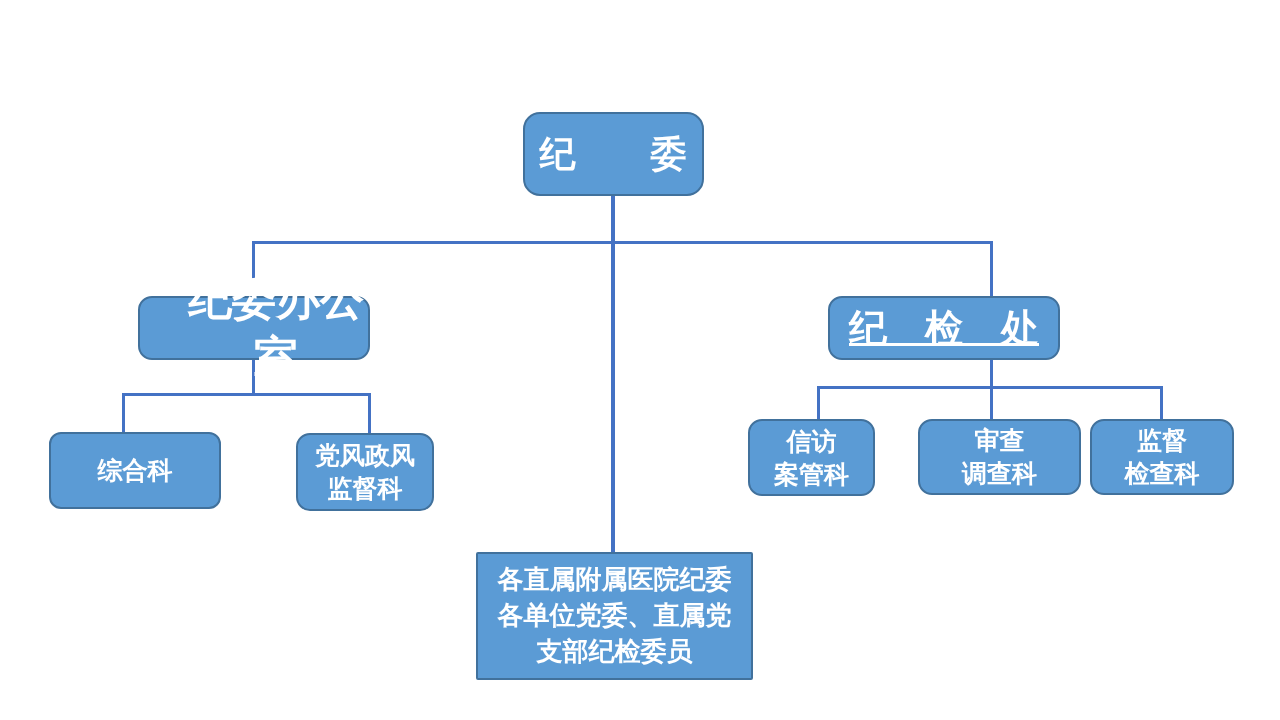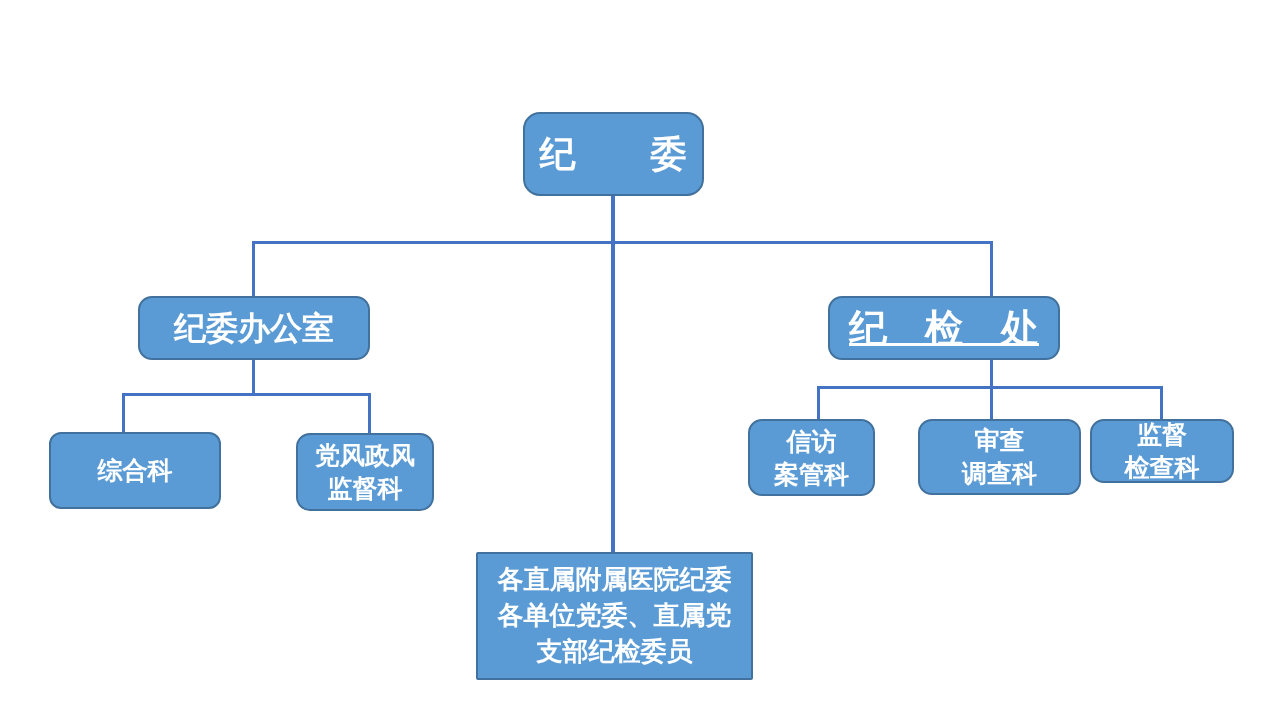--- a/index.html
+++ b/index.html
@@ -30,27 +30,27 @@
     white-space: pre-line;
     line-height: 1.32;
   }
   .conn {
     position: absolute;
     background: #4472c4;
   }
 
   
   .n-root       { left: 523px; top:  76px; width: 181px; height: 84px; border-radius: 17px; font-size: 36px; letter-spacing: 1px; }
-  .n-office     { left: 138px; top: 260px; width: 232px; height: 64px; border-radius: 14px; font-size: 32px; }
+  .n-office     { left: 138px; top: 260px; width: 232px; height: 64px; border-radius: 14px; font-size: 44px; padding-left: 44px; }
   .n-inspection { left: 828px; top: 260px; width: 232px; height: 64px; border-radius: 14px; font-size: 38px; text-decoration: underline; }
   .n-general    { left:  49px; top: 396px; width: 172px; height: 77px; border-radius: 12px; font-size: 25px; }
   .n-party      { left: 296px; top: 397px; width: 138px; height: 78px; border-radius: 14px; font-size: 25px; }
   .n-petition   { left: 748px; top: 383px; width: 127px; height: 77px; border-radius: 14px; font-size: 25px; }
   .n-review     { left: 918px; top: 383px; width: 163px; height: 76px; border-radius: 14px; font-size: 25px; }
-  .n-supervis   { left:1090px; top: 383px; width: 144px; height: 64px; border-radius: 14px; font-size: 25px; }
+  .n-supervis   { left:1090px; top: 383px; width: 144px; height: 76px; border-radius: 14px; font-size: 25px; }
   .n-hospitals  { left: 476px; top: 516px; width: 277px; height: 128px; border-radius: 2px; font-size: 26px; line-height: 1.38; }
 
   
   .c-trunk        { left: 611px; top: 160px; width: 4px;   height: 357px; }
   .c-h1           { left: 252px; top: 205px; width: 741px; height: 3px; }
   .c-office-up    { left: 252px; top: 205px; width: 3px;   height: 56px; }
   .c-inspect-up   { left: 990px; top: 205px; width: 3px;   height: 56px; }
   .c-office-down  { left: 252px; top: 323px; width: 3px;   height: 36px; }
   .c-h2           { left: 122px; top: 357px; width: 249px; height: 3px; }
   .c-general-down { left: 122px; top: 357px; width: 3px;   height: 40px; }

